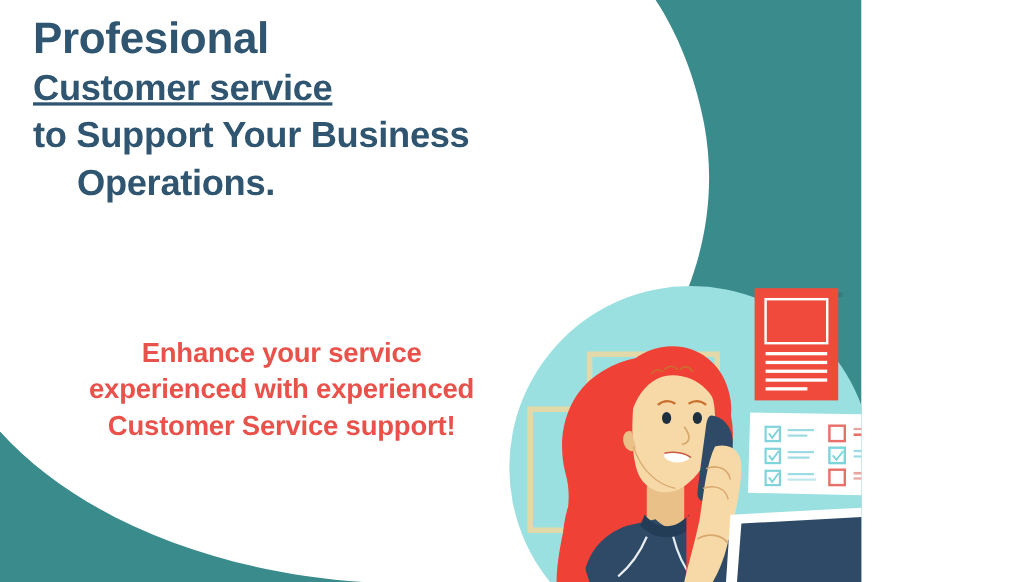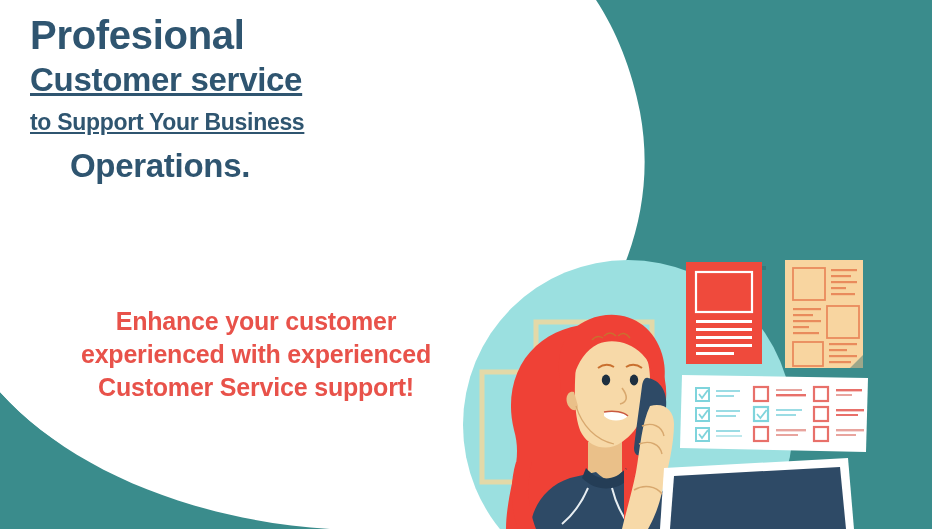--- a/index.html
+++ b/index.html
@@ -4,39 +4,39 @@
 <style>
   * { margin:0; padding:0; box-sizing:border-box; }
   html,body { width:940px; height:529px; overflow:hidden; }
   body {
     font-family:"Liberation Sans", sans-serif;
     background:#ffffff;
     position:relative;
   }
   #banner {
     position:absolute; left:0; top:0;
-    width:932px; height:529px;
+    width:783px; height:529px;
     overflow:hidden;
     background:#ffffff;
   }
   
   #bg-svg { position:absolute; left:0; top:0; width:940px; height:529px; }
 
   
   #headline {
     position:absolute;
     left:30px; top:12px;
     width:560px;
     color:#2F5570;
     font-weight:bold;
     letter-spacing:-0.3px;
   }
   #headline .l1 { font-size:40px; line-height:46px; }
   #headline .l2 { font-size:33px; line-height:43px;text-decoration:underline; }
-  #headline .l3 { font-size:23px; line-height:43px;text-decoration:underline; }
+  #headline .l3 { font-size:33px; line-height:43px; }
   #headline .l4 { font-size:33px; line-height:43px;margin-left:40px; }
 
   
   #subhead {
     position:absolute;
     left:36px; top:305px;
     width:440px;
     text-align:center;
     color:#E8524A;
     font-weight:bold;
@@ -81,21 +81,21 @@
   </svg>
 
   <div id="headline">
     <div class="l1">Profesional</div>
     <div class="l2">Customer service</div>
     <div class="l3">to Support Your Business</div>
     <div class="l4">Operations.</div>
   </div>
 
   <div id="subhead">
-    <div>Enhance your customer</div>
+    <div>Enhance your service</div>
     <div>experienced with experienced</div>
     <div>Customer Service support!</div>
   </div>
 
   <div id="illustration">
     <svg id="illus-svg" viewBox="0 0 530 299">
 
       <defs>
         <clipPath id="clipCircle">
           <circle cx="218" cy="195" r="165"></circle>

